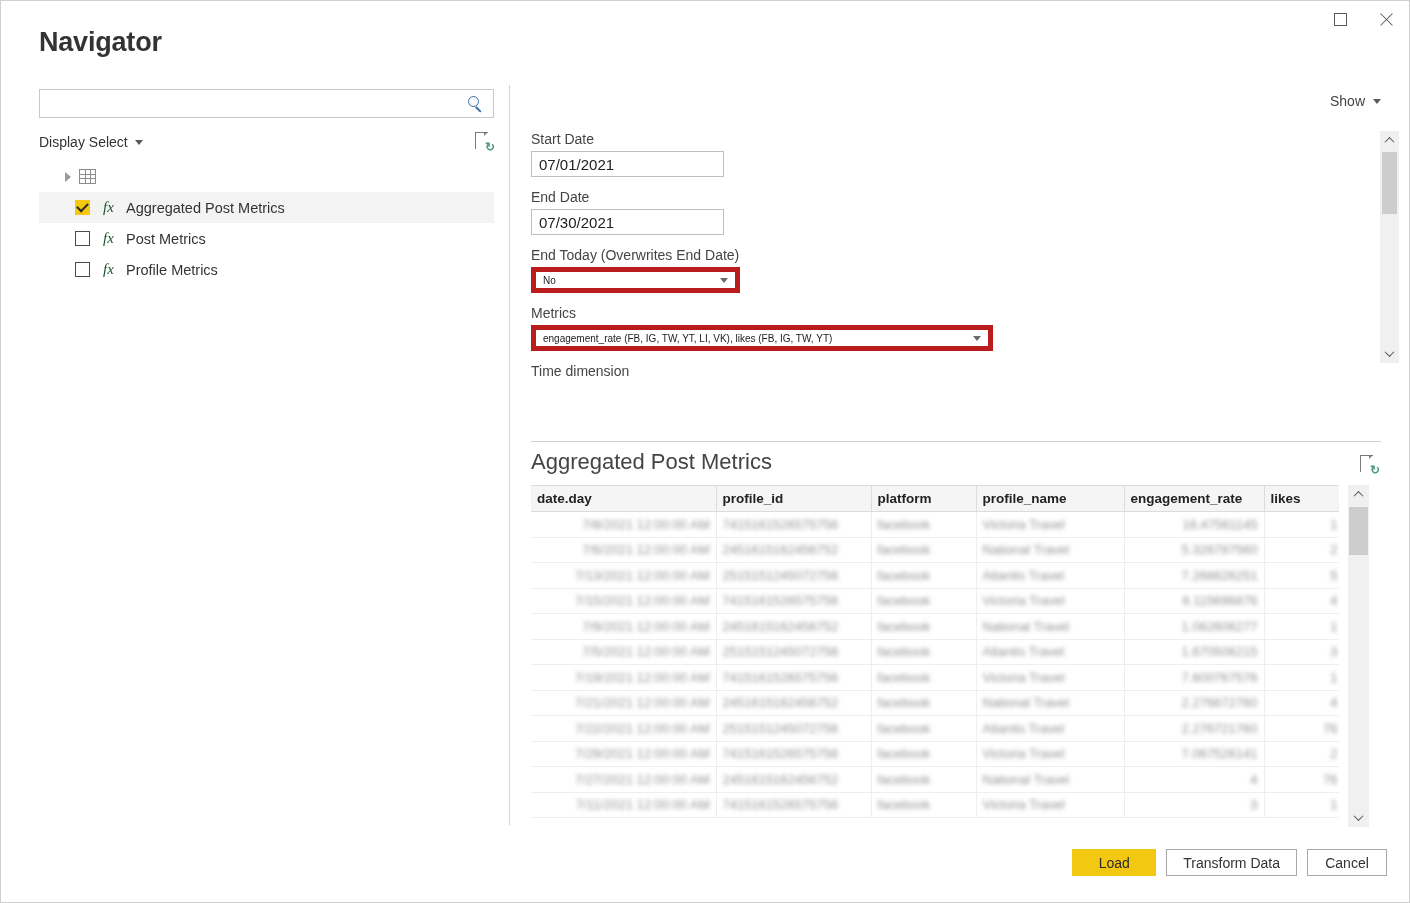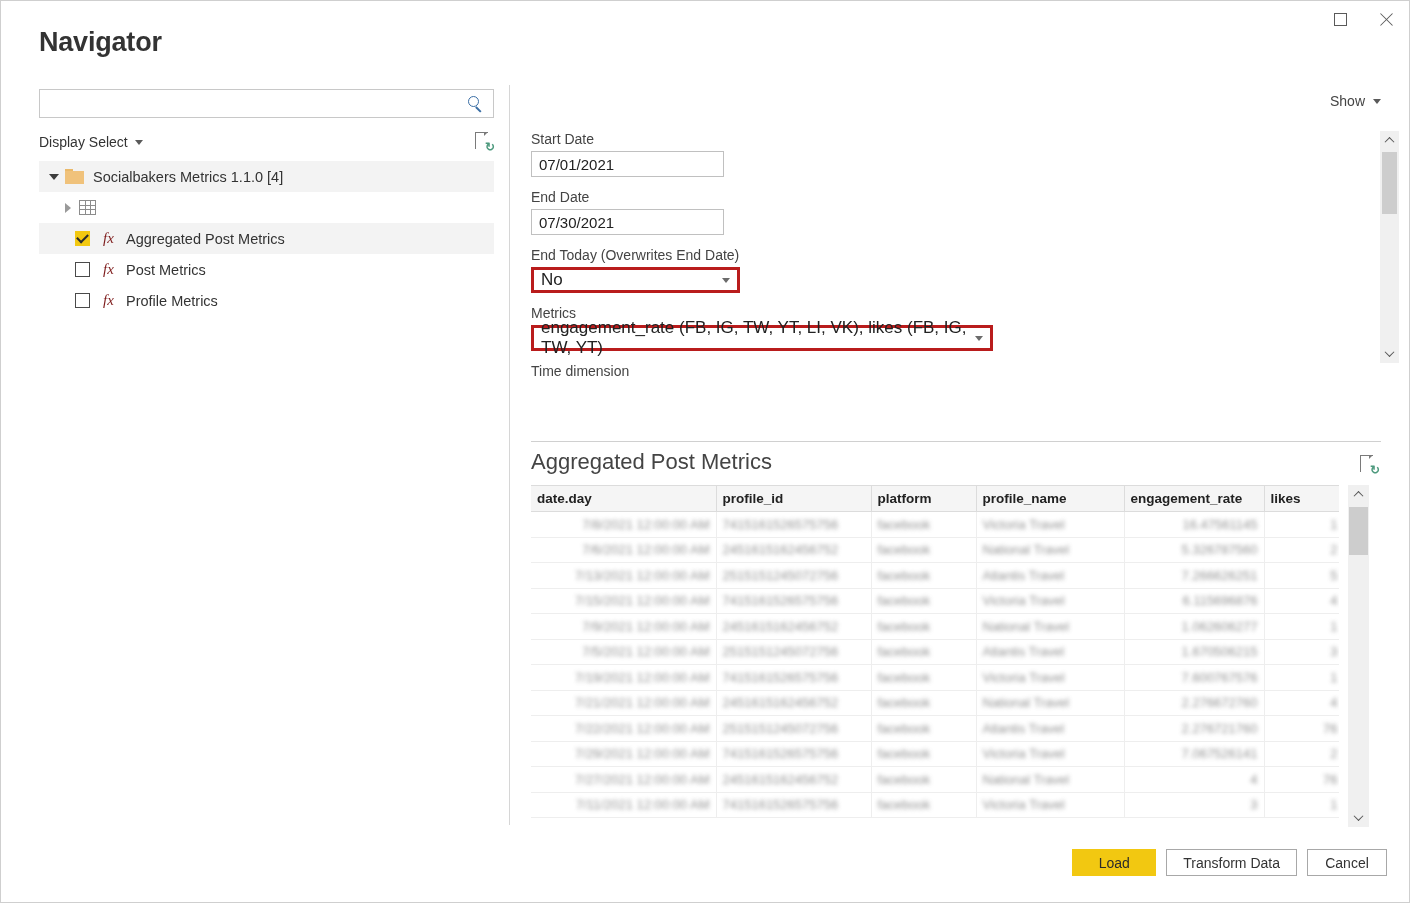--- a/index.html
+++ b/index.html
@@ -170,21 +170,21 @@
     background: #f2c811; border-color: #f2c811;
   }
   .chk.checked::after {
     content: "";
     width: 9px; height: 5px;
     border-left: 2px solid #2b2b2b; border-bottom: 2px solid #2b2b2b;
     transform: rotate(-45deg) translate(1px, -1px);
   }
   .fx-icon {
     margin-right: 9px; font-style: italic; font-family: "Liberation Serif", serif;
-    font-size: 15px; color: #7f1d1d; width: 17px; text-align: center;
+    font-size: 15px; color: #14532d; width: 17px; text-align: center;
   }
 
   
   #divider {
     position: absolute; left: 508px; top: 84px; width: 1px; height: 740px;
     background: #d6d6d6;
   }
 
   
   #right-pane {
@@ -204,23 +204,23 @@
   }
   .field-label:first-child { margin-top: 0; }
   .txtbox {
     width: 193px; height: 26px;
     border: 1px solid #c0c0c0; background: #fff;
     padding: 0 7px; font-size: 15px; color: #222;
     font-family: "Liberation Sans", sans-serif;
     outline: none;
   }
   .selbox {
-    height: 26px; border: 3px solid #b91c1c; background: #fff;
+    height: 26px; border: 5px solid #b91c1c; background: #fff;
     display: flex; align-items: center; justify-content: space-between;
-    padding: 0 7px; font-size: 17px; color: #222; cursor: pointer;
+    padding: 0 7px; font-size: 10px; color: #222; cursor: pointer;
   }
   #end-today-select { width: 209px; }
   #metrics-select { width: 462px; }
   .sel-caret {
     width: 0; height: 0;
     border-left: 4.5px solid transparent; border-right: 4.5px solid transparent;
     border-top: 5px solid #6b6b6b;
   }
   #btn-row { margin-top: 12px; display: flex; gap: 19px; }
   .flat-btn {
@@ -372,30 +372,20 @@
       </div>
       <div class="refresh-doc">
         <span class="sheet2"></span>
         <span class="corner"></span>
         <span class="arrows">↻</span>
       </div>
     </div>
 
     <div id="tree">
 
-      <div class="tree-row hl">
-        <span class="expander">
-          <span class="tri-down"></span>
-        </span>
-        <span class="folder-icon">
-          <span class="tab"></span>
-            <span class="body"></span>
-        </span>
-        <span>Socialbakers Metrics 1.1.0 [4]</span>
-      </div>
 
       <div class="tree-row tree-indent-1">
         <span class="expander">
           <span class="tri-right"></span>
         </span>
         <span class="grid-icon">
           <span class="v1"></span>
             <span class="v2"></span>
         </span>
       </div>

